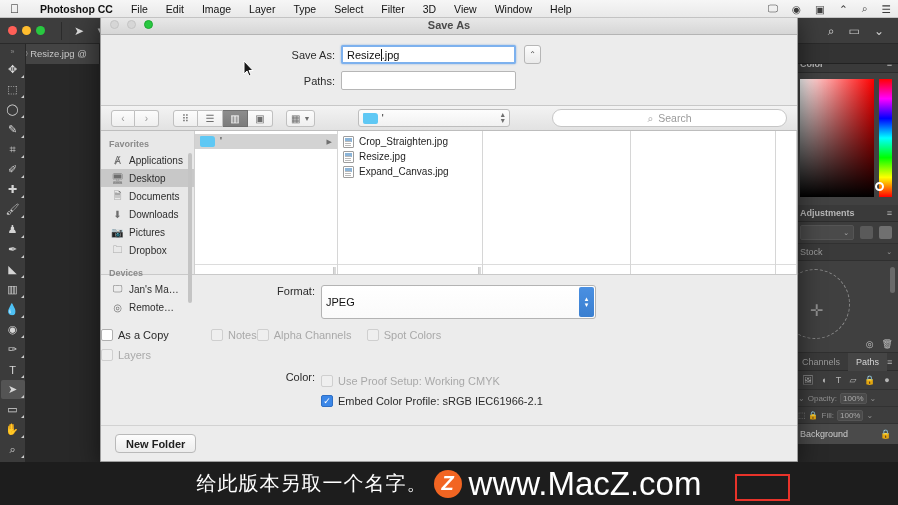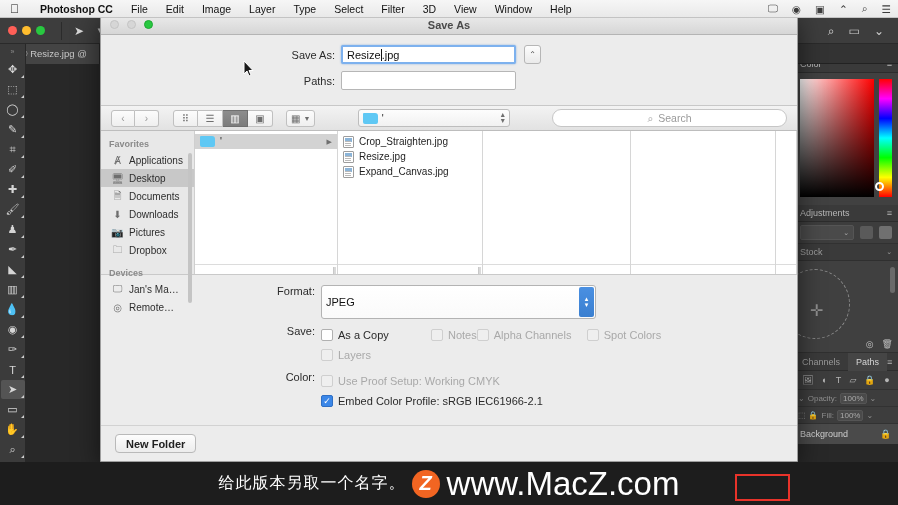--- a/index.html
+++ b/index.html
@@ -90,21 +90,21 @@
   }
   .ps-statusbar .zoom { width:52px; }
   .ps-statusbar .docinfo { flex:1; }
 
   
   .ps-right { position:absolute; right:0; top:44px; width:104px; bottom:22px; z-index:2; }
   .dock-hdr {
     height:17px; background:#3a3a3a; border-bottom:1px solid #2c2c2c;
     display:flex; align-items:center; color:#b8b8b8; font-size:9px; padding:0 6px;
   }
-  .dock-hdr .nm{flex:1;}
+  .dock-hdr .nm{flex:1;font-weight:bold;}
   .dock-hdr .bars{ font-size:9px; color:#b6b6b6; }
   .coll-arrows{ height:12px;background:#3a3a3a;display:flex;justify-content:flex-end;align-items:center;color:#9e9e9e;font-size:8px;padding-right:4px;}
   .colorpanel{ background:#414141; padding:6px 6px 8px 6px; display:flex; gap:5px; }
   .sv { flex:1; height:118px; position:relative;
         background:linear-gradient(to top,#000,rgba(0,0,0,0)),linear-gradient(to right,#fff,#ff0000); }
   .hue { width:13px;height:118px; position:relative;
         background:linear-gradient(to bottom,#ff0000,#ff00ff,#0000ff,#00ffff,#00ff00,#ffff00,#ff0000); }
   .hue .marker{ position:absolute; bottom:6px; left:-4px; width:9px;height:9px;border-radius:50%;border:2px solid #fff; }
   .adj-row { background:#3d3d3d; height:22px; display:flex; align-items:center; padding:0 6px; gap:6px; border-bottom:1px solid #313131; }
   .adj-select { flex:1; height:15px; background:#4a4a4a; border:1px solid #555; border-radius:2px; display:flex; align-items:center; justify-content:flex-end; padding-right:4px; color:#adadad; font-size:7px;}
@@ -269,21 +269,21 @@
     border:1px solid #b9b9b9; border-radius:4px; font-size:11px; color:#222;
     display:flex; align-items:center;
   }
 
   
   .caption-bar {
     position:absolute; left:0; bottom:0; width:898px; height:43px;
     background:#1d1d1d; z-index:70;
     display:flex; align-items:center; justify-content:center;
   }
-  .caption-cn { color:#fff; font-size:16px; letter-spacing:1px; }
+  .caption-cn { color:#fff; font-size:20px; letter-spacing:1px; }
   .wm { display:flex; align-items:center; margin-left:6px; }
   .wm .zlogo {
     width:28px;height:28px;border-radius:50%;background:#f26522;color:#fff;
     display:flex;align-items:center;justify-content:center;font-size:20px;font-weight:bold;
     font-style:italic; margin-right:7px;
   }
   .wm .wtext { color:#fff; font-size:33px; letter-spacing:0px; }
   .wm-box {
     position:absolute; left:735px; bottom:4px; width:55px; height:27px;
     border:2px solid #e8332a;
@@ -602,21 +602,20 @@
     <div class="fb-options">
       <div class="opt-row">
         <div class="lbl">Format:</div>
         <div class="popup">
           <span>JPEG</span>
           <span class="steps">▴<br>▾</span>
         </div>
       </div>
 
       <div class="opt-row">
-        <div class="lbl">Save:</div>
         <div class="cbgrid">
           <div class="cbitem w1">
             <span class="cb"></span>
             <span>As a Copy</span>
           </div>
           <div class="cbitem dim">
             <span class="cb dim"></span>
             <span>Notes</span>
           </div>
           <div class="cbitem w1 dim">

